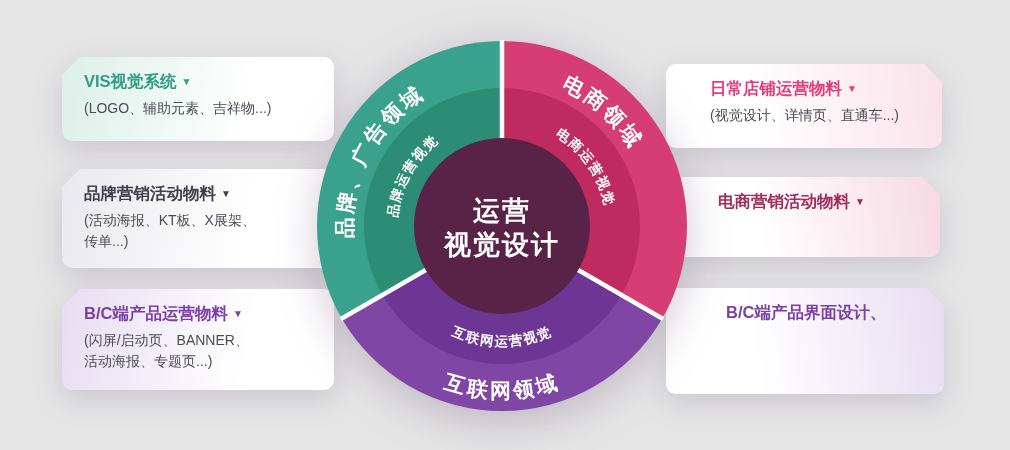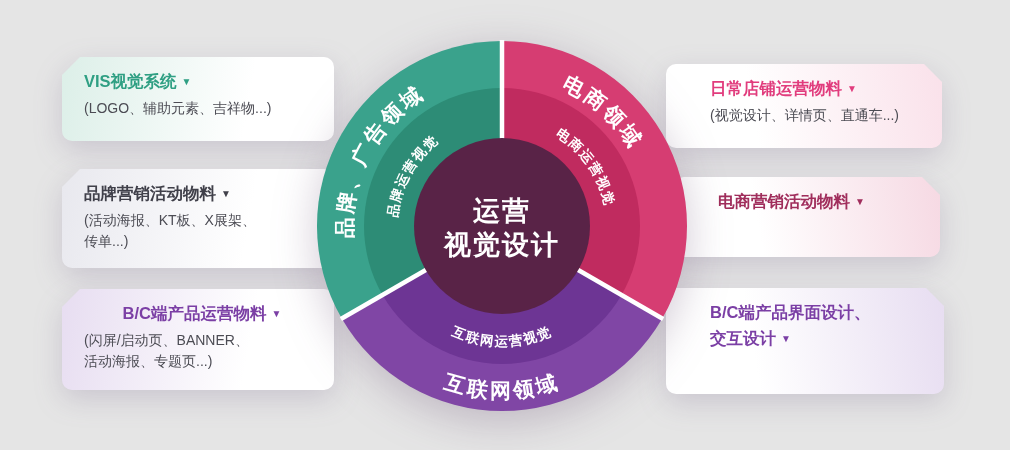--- a/index.html
+++ b/index.html
@@ -59,21 +59,21 @@
       <div class="box-title" style="color: rgb(64, 64, 74);">
         <span>品牌营销活动物料</span><span class="caret">▼</span>
       </div>
       <div class="box-sub">(活动海报、KT板、X展架、</div>
       <div class="box-sub">传单...)</div>
     </div>
   </div>
 
   <div class="box box-left" style="left:62px; top:289px; width:272px; height:101px;">
     <div class="box-inner" style="--tint: #e7ddf1;">
-      <div class="box-title" style="color: rgb(123, 63, 165); text-align: center;">
+      <div class="box-title" style="color: rgb(123, 63, 165);">
         <span>B/C端产品运营物料</span><span class="caret">▼</span>
       </div>
       <div class="box-sub">(闪屏/启动页、BANNER、</div>
       <div class="box-sub">活动海报、专题页...)</div>
     </div>
   </div>
 
   <div class="box box-right" style="left:666px; top:64px; width:276px; height:84px;">
     <div class="box-inner" style="--tint: #fae1ea;">
       <div class="box-title" style="color: rgb(225, 60, 125);">
@@ -86,23 +86,22 @@
   <div class="box box-right" style="left:674px; top:177px; width:266px; height:80px;">
     <div class="box-inner" style="--tint: #f6d9e3;">
       <div class="box-title" style="color: rgb(160, 46, 92);">
         <span>电商营销活动物料</span><span class="caret">▼</span>
       </div>
     </div>
   </div>
 
   <div class="box box-right" style="left:666px; top:288px; width:278px; height:106px;">
     <div class="box-inner" style="--tint: #e7ddf1;">
-      <div class="box-title" style="color: rgb(123, 63, 165);">
+      <div class="box-title" style="color: rgb(123, 63, 165); margin-left: 16px;">
         <div><span>B/C端产品界面设计、</span></div>
-        <div><span>交互设计</span><span class="caret">▼</span></div>
       </div>
     </div>
   </div>
 
   <svg class="wheel" width="380" height="380" viewBox="-190 -190 380 380">
     <defs>
       <path id="tp-brand-outer" d="M -127.21 79.49 A 150 150 0 0 1 -7.85 -149.79"></path>
       <path id="tp-ec-outer" d="M 7.85 -149.79 A 150 150 0 0 1 147.72 -26.05"></path>
       <path id="tp-net-outer" d="M -140.89 98.66 A 172 172 0 0 0 140.89 98.66"></path>
       <path id="tp-brand-inner" d="M -93.56 47.67 A 105 105 0 0 1 -9.15 -104.6"></path>

